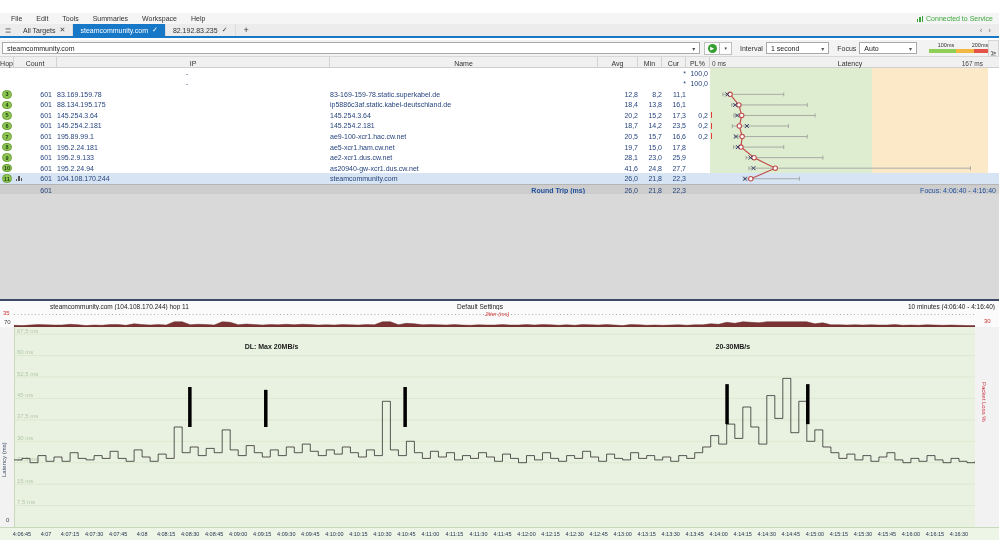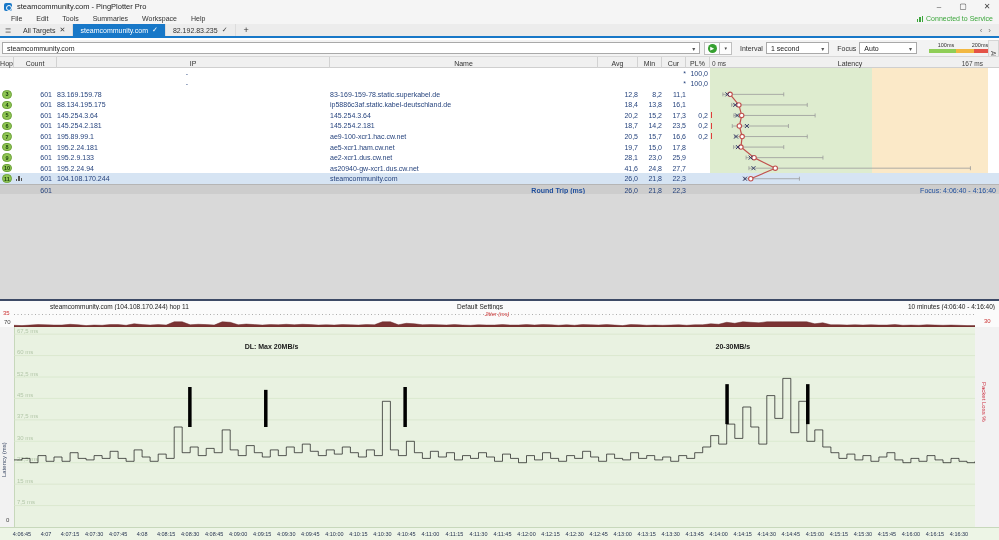--- a/index.html
+++ b/index.html
@@ -97,29 +97,20 @@
   .anno { position:absolute; font-size:7px; font-weight:bold; color:#1a1a1a; white-space:nowrap; }
 
   .time-axis { position:absolute; left:0; top:527px; width:999px; height:13px; background:#edf5e6; border-top:1px solid #c7d8bb; }
   .tick { position:absolute; top:3px; font-size:5.5px; color:#26324f; transform:translateX(-50%); white-space:nowrap; }
 </style>
 </head>
 <body>
 
 <div class="app">
 
-  <div class="titlebar">
-    <span class="app-icon"></span>
-    <span class="title-text">steamcommunity.com - PingPlotter Pro</span>
-    <div class="win-controls">
-      <span class="win-btn">–</span>
-      <span class="win-btn">▢</span>
-      <span class="win-btn">✕</span>
-    </div>
-  </div>
 
   <div class="menubar">
     <span class="menu-item">File</span>
     <span class="menu-item">Edit</span>
     <span class="menu-item">Tools</span>
     <span class="menu-item">Summaries</span>
     <span class="menu-item">Workspace</span>
     <span class="menu-item">Help</span>
     <span class="conn-status">
       <span class="conn-icon">

